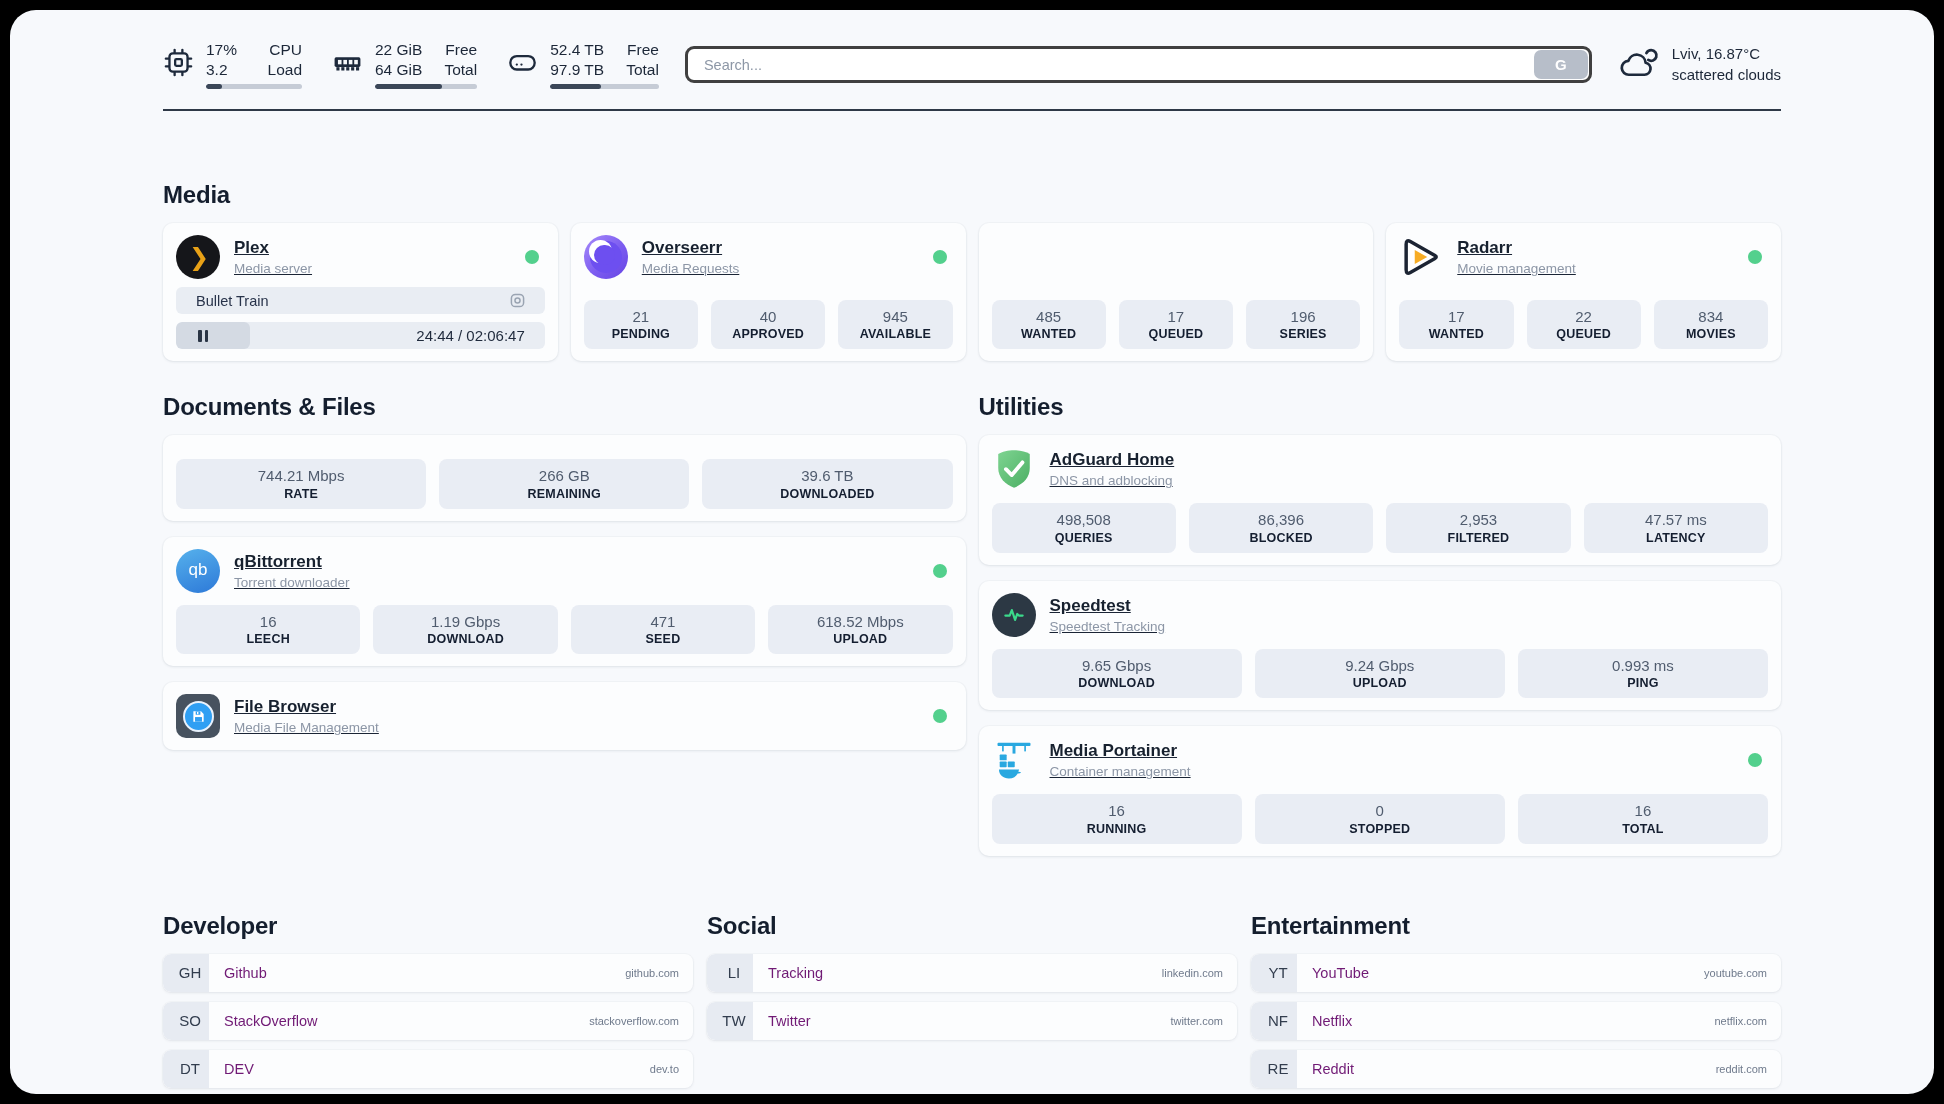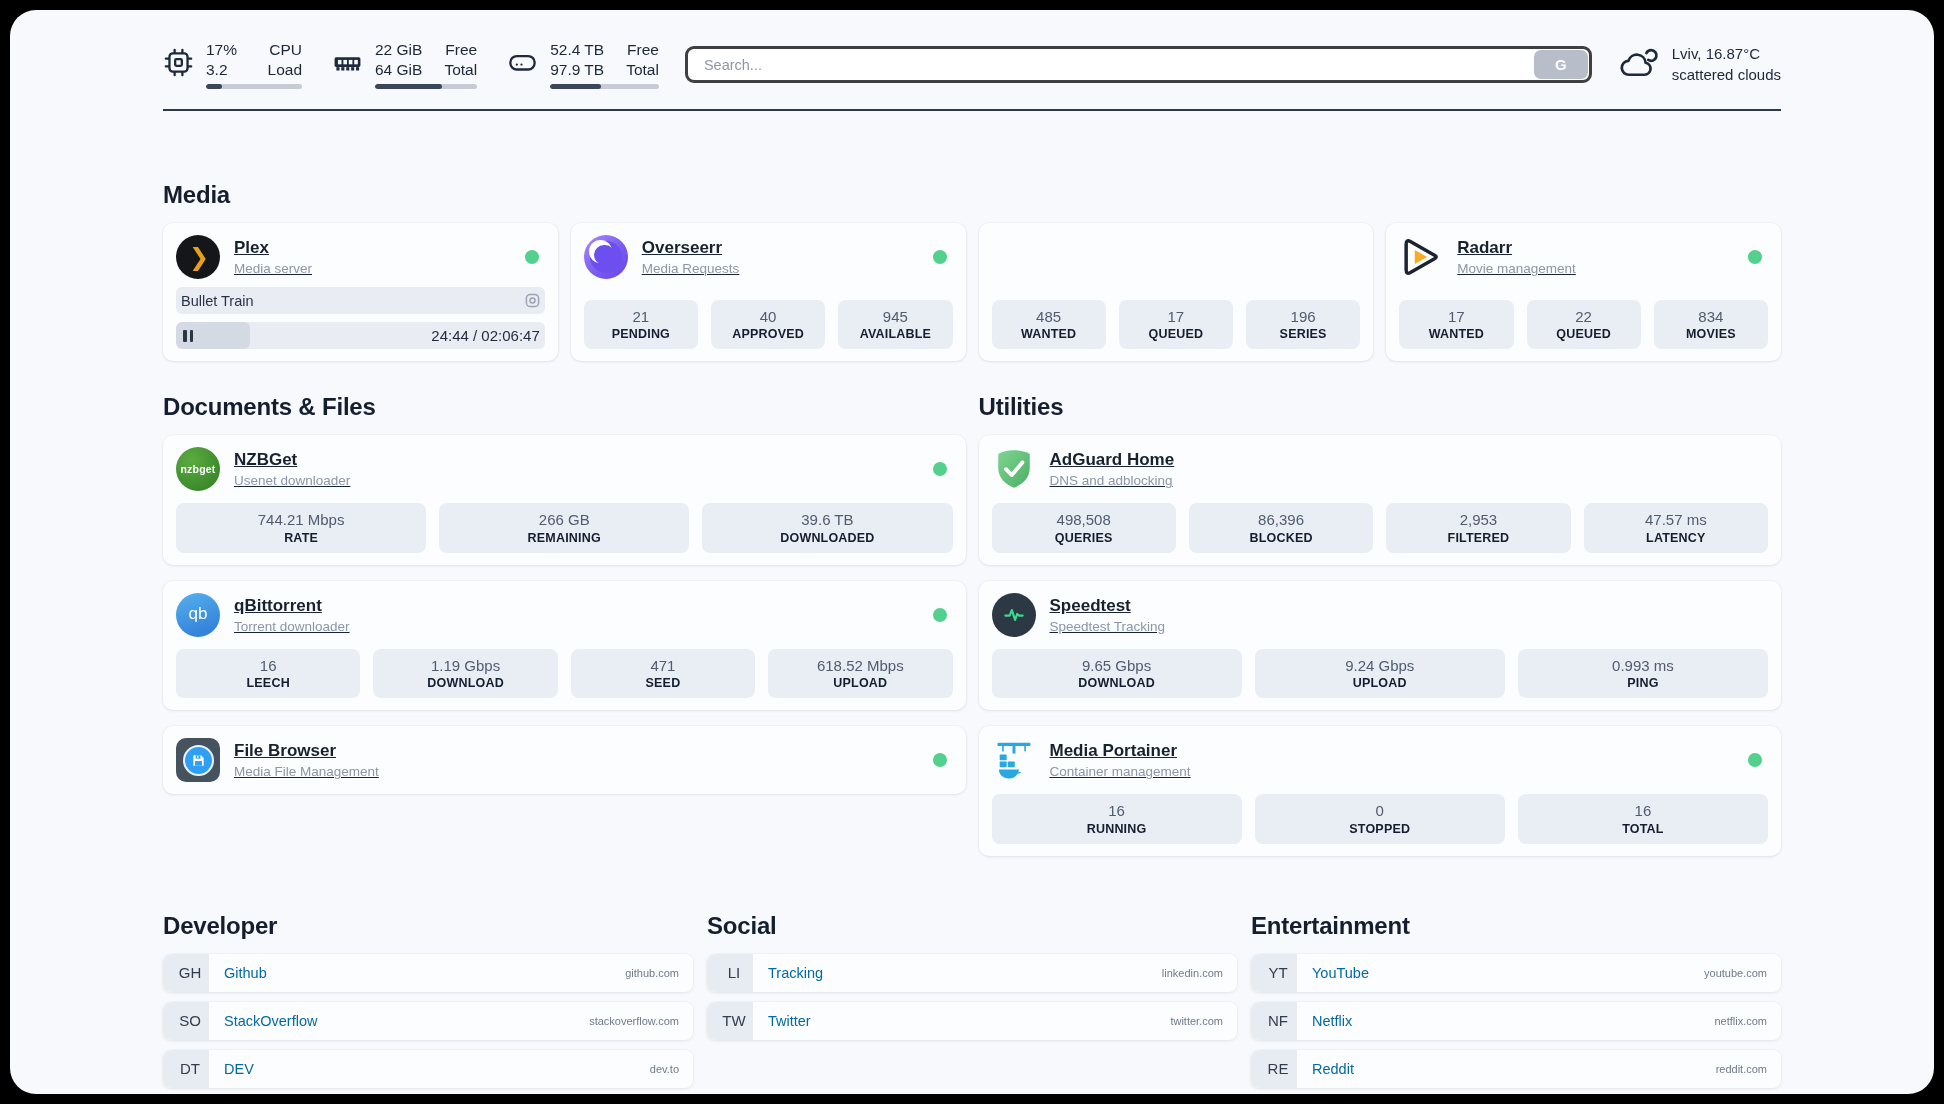--- a/index.html
+++ b/index.html
@@ -74,21 +74,21 @@
   .stat {
     background:#e9edf4; border-radius:8px; padding:7px 6px 8px;
     display:flex; flex-direction:column; align-items:center; justify-content:center;
   }
   .stat-v { font-size:15px; color:#505c6e; line-height:1.3; }
   .stat-l { font-size:12.5px; font-weight:700; color:#141e30; margin-top:1px; letter-spacing:.2px; }
 
   
   .player-row {
     background:#e9edf3; border-radius:6px; height:27px; margin-top:8px;
-    display:flex; align-items:center; padding:0 5px; position:relative; overflow:hidden;
+    display:flex; align-items:center; padding:0 20px; position:relative; overflow:hidden;
   }
   .pr-title { font-size:14.5px; color:#28334a; font-weight:500; }
   .pr-right { margin-left:auto; display:flex; align-items:center; }
   .pr-progress { position:absolute; left:0; top:0; bottom:0; background:#d4dae3; border-radius:6px; }
   .pr-time { margin-left:auto; font-size:15px; color:#1f2a3c; font-weight:500; position:relative; }
   .pause { position:relative; display:flex; gap:3px; margin-left:2px; }
   .pause span { width:3.5px; height:12px; background:#2a3545; border-radius:1px; display:block; }
 
   
   .circle { width:44px; height:44px; border-radius:50%; display:flex; align-items:center; justify-content:center; }
@@ -111,21 +111,21 @@
   .bm-list { display:flex; flex-direction:column; gap:10px; }
   .bm-row {
     background:#fcfdfe; border-radius:8px; height:38px; display:flex; align-items:center;
     box-shadow:0 1px 3px rgba(25,39,70,.08), 0 0 0 1px rgba(25,39,70,.02);
     overflow:hidden; cursor:pointer;
   }
   .bm-abbr {
     width:46px; align-self:stretch; background:#e7ebf2; display:flex; align-items:center; justify-content:center;
     font-size:15px; font-weight:500; color:#323d4e; border-radius:8px 0 0 8px; flex:0 0 46px;padding-left:8px;
   }
-  .bm-name { font-size:14.5px; font-weight:500; color:#0369a1; margin-left:15px; }
+  .bm-name { font-size:14.5px; font-weight:500; color:#701a75; margin-left:15px; }
   .bm-url { margin-left:auto; margin-right:14px; font-size:11px; color:#6f7a8c; }
 
   .footer-space { height:42px; }
 </style>
 </head>
 <body>
 
 <div class="frame">
   <div class="content">
 
@@ -352,32 +352,20 @@
       </div>
     </div>
 
     <div class="sec-mid grid2">
 
       <div>
         <h2 class="section-title">Documents &amp; Files</h2>
         <div class="col-stack">
 
           <div class="card">
-            <div class="card-head">
-              <div class="app-icon">
-                <div class="circle nzb-c">
-                    <span class="nzb-t">nzbget</span>
-                  </div>
-              </div>
-              <div class="app-titles">
-                <span class="app-name">NZBGet</span>
-                <span class="app-desc">Usenet downloader</span>
-              </div>
-              <span class="dot"></span>
-            </div>
             <div class="stats c3">
               <div class="stat">
                 <span class="stat-v">744.21 Mbps</span>
                 <span class="stat-l">RATE</span>
               </div>
               <div class="stat">
                 <span class="stat-v">266 GB</span>
                 <span class="stat-l">REMAINING</span>
               </div>
               <div class="stat">

